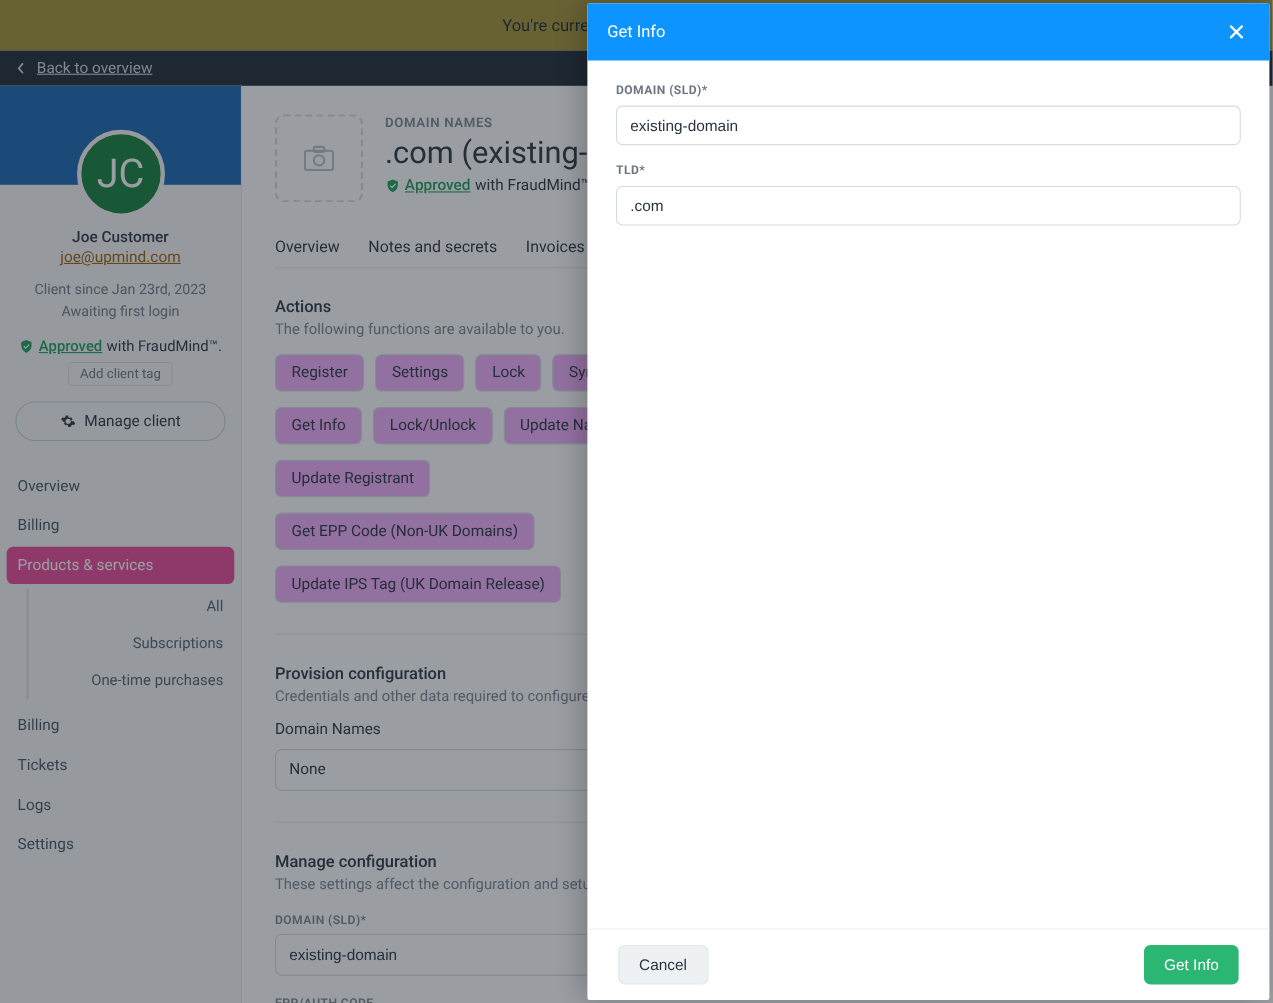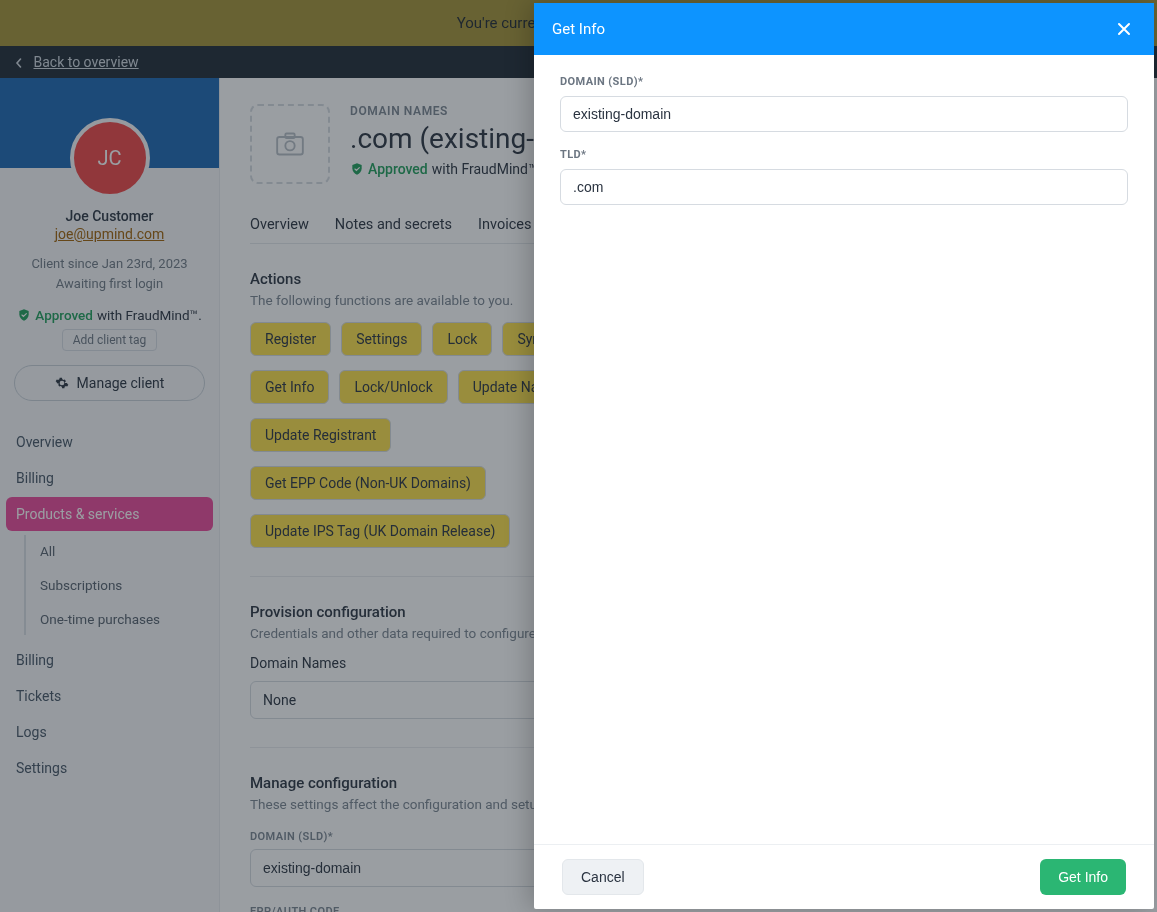--- a/index.html
+++ b/index.html
@@ -13,51 +13,51 @@
   .back-bar { background:#1e2833; color:#cfd7df; height:32px; line-height:32px; padding:0 14px; font-size:14px; }
   .back-bar .chev { display:inline-block; margin-right:6px; position:relative; top:1px; }
   .back-bar .link { text-decoration:underline; cursor:pointer; }
 
   .app { display:flex; }
 
   
   .sidebar { width:220px; flex:0 0 220px; background:#f7f8fa; min-height:834px; border-right:1px solid #e9ecef; }
   .sidebar-hero { background:#1b67b3; height:90px; }
   .profile-wrap { text-align:center; position:relative; }
-  .avatar { width:80px; height:80px; border-radius:50%; background:#ef4444; color:#fff; font-size:20px; display:flex; align-items:center; justify-content:center; margin:-50px auto 10px; border:4px solid #f7f8fa; }
+  .avatar { width:80px; height:80px; border-radius:50%; background:#15803d; color:#fff; font-size:36px; display:flex; align-items:center; justify-content:center; margin:-50px auto 10px; border:4px solid #f7f8fa; }
   .profile-name { font-weight:500; color:#2a3340; }
   .profile-email { text-decoration:underline; color:#a16207; margin-top:2px; }
   .profile-meta { color:#707a85; font-size:13px; margin-top:12px; line-height:1.5; }
   .fraud-line { margin-top:14px; font-size:13.5px; color:#2a3340; display:flex; align-items:center; justify-content:center; gap:4px; }
-  .fraud-link { color:#1e9e5a; font-weight:500; }
+  .fraud-link { color:#1e9e5a; text-decoration:underline; font-weight:500; }
   .add-tag { display:inline-block; margin-top:6px; border:1px solid #d8dde3; border-radius:4px; padding:3px 10px; font-size:12px; color:#6c7682; cursor:pointer; }
   .manage-btn { margin:14px 14px 18px; border:1px solid #c9d0d8; border-radius:22px; padding:9px 0; text-align:center; color:#2a3340; cursor:pointer; display:flex; align-items:center; justify-content:center; gap:8px; }
 
   .nav { padding:6px; }
   .nav-item { padding:9px 10px; border-radius:6px; color:#455565; cursor:pointer; font-size:14px; margin-bottom:2px; }
   .nav-item.active { background:#ec4899; color:#fff; }
   .nav-sub { border-left:2px solid #d9dee4; margin:4px 0 8px 18px; }
-  .nav-sub .nav-item { padding:8px 10px 8px 14px; font-size:13.5px; color:#56616d; }
+  .nav-sub .nav-item { padding:8px 10px 8px 14px; font-size:13.5px; color:#56616d;text-align:right; }
 
   
   .main { flex:1; padding:26px 30px; min-width:0; }
   .page-head { display:flex; gap:20px; align-items:flex-start; }
   .thumb { width:80px; height:80px; border:2px dashed #d6dbe1; border-radius:8px; display:flex; align-items:center; justify-content:center; color:#b6bdc5; }
   .crumb { color:#7a8591; font-size:12px; letter-spacing:0.6px; font-weight:600; }
   .title { font-size:28px; color:#2a3340; font-weight:400; margin:4px 0 6px; white-space:nowrap; overflow:hidden; }
   .fraud-line2 { font-size:14px; color:#2a3340; display:flex; align-items:center; gap:4px; }
 
   .tabs { display:flex; gap:26px; margin-top:22px; border-bottom:1px solid #e4e8ec; }
   .tab { padding:10px 0; color:#2a3340; cursor:pointer; font-size:14.5px; }
 
   .section { margin-top:26px; }
   .section-h { color:#2a3340; font-size:15px; font-weight:500; }
   .section-sub { color:#7a8591; font-size:13.5px; margin-top:4px; }
   .btn-row { display:flex; flex-wrap:wrap; gap:10px; margin-top:14px; }
-  .btn { border:1px solid #d6dbe1; background:#fde047; border-radius:6px; padding:8px 14px; color:#2a3340; cursor:pointer; font-size:14px; }
+  .btn { border:1px solid #d6dbe1; background:#f0abfc; border-radius:6px; padding:8px 14px; color:#2a3340; cursor:pointer; font-size:14px; }
   hr.div { border:none; border-top:1px solid #e9ecef; margin:28px 0 0; }
 
   .field-label { font-size:11px; letter-spacing:0.4px; color:#7a8591; font-weight:600; margin-top:18px; text-transform:uppercase; }
   .field-input { width:100%; border:1px solid #d6dbe1; border-radius:6px; padding:10px 12px; margin-top:6px; font-size:14px; color:#2a3340; background:#fff; }
 
   .select-box { border:1px solid #d6dbe1; border-radius:6px; padding:10px 12px; margin-top:10px; color:#2a3340; }
 
   
   .scrim { position:fixed; inset:0; background:rgba(30,39,48,0.45); }
   .drawer { position:fixed; top:3px; right:3px; bottom:3px; width:620px; background:#fff; border-radius:2px; display:flex; flex-direction:column; box-shadow:-6px 0 24px rgba(0,0,0,0.2); }

